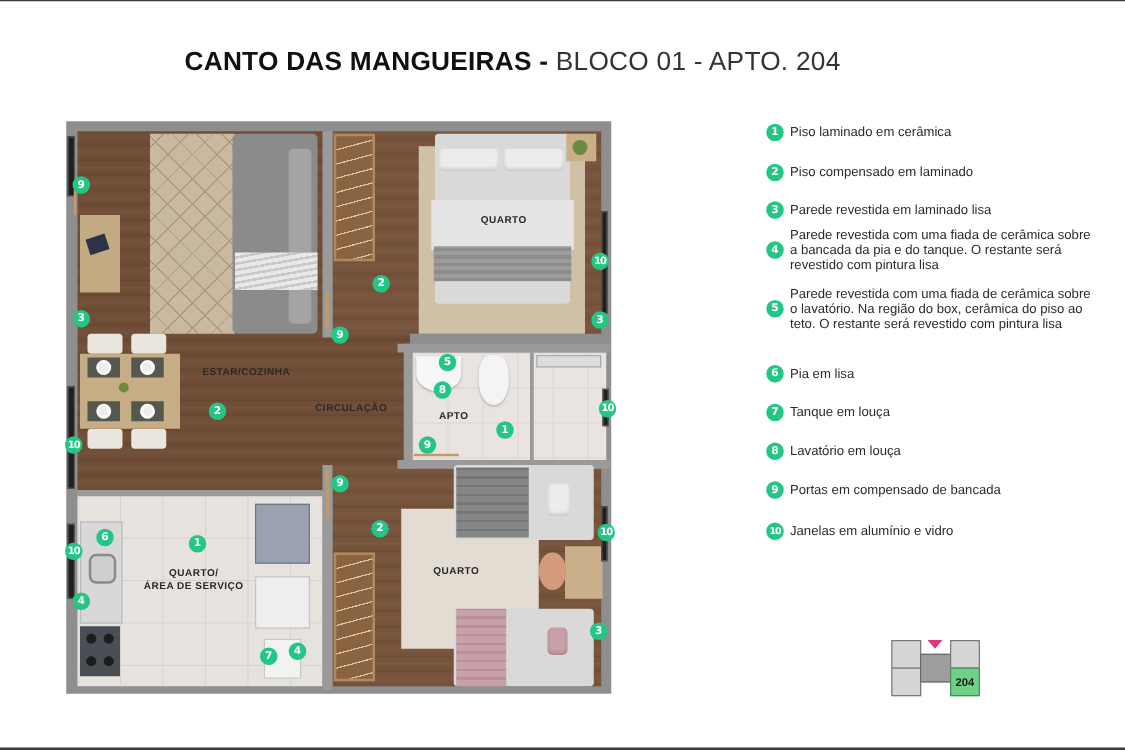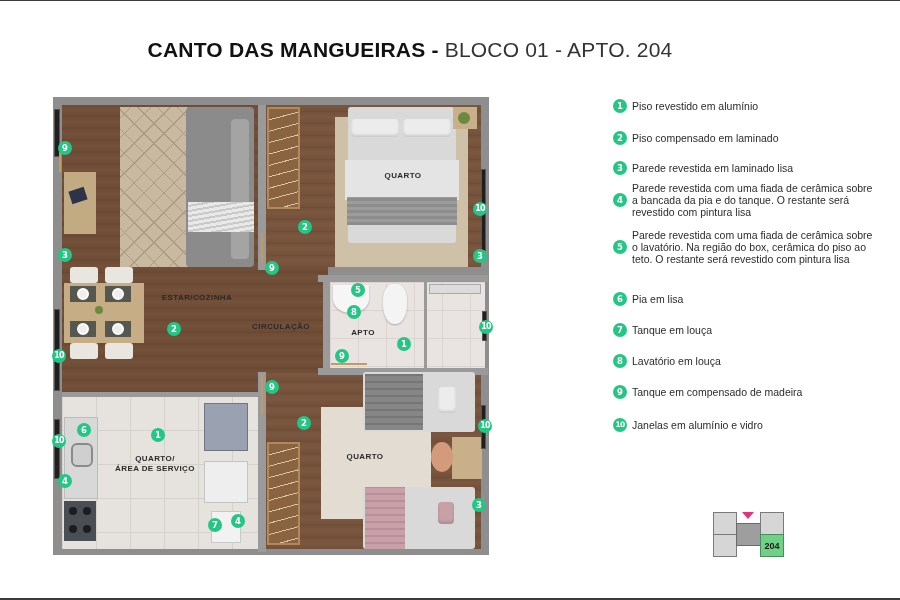--- a/index.html
+++ b/index.html
@@ -210,21 +210,21 @@
     <div class="badge wide" style="left: 52px; top: 434px;">10</div>
     <div class="badge" style="left: 151px; top: 428px;">1</div>
     <div class="badge" style="left: 58px; top: 474px;">4</div>
     <div class="badge" style="left: 208px; top: 518px;">7</div>
     <div class="badge" style="left: 231px; top: 514px;">4</div>
   </div>
 
 <div class="legend">
   <div class="legend-item" style="top:99px;">
     <span class="lbadge">1</span>
-    <span class="ltext">Piso revestido em alumínio</span>
+    <span class="ltext">Piso laminado em cerâmica</span>
   </div>
   <div class="legend-item" style="top:131px;">
     <span class="lbadge">2</span>
     <span class="ltext">Piso compensado em laminado</span>
   </div>
   <div class="legend-item" style="top:161px;">
     <span class="lbadge">3</span>
     <span class="ltext">Parede revestida em laminado lisa</span>
   </div>
   <div class="legend-item" style="top:182px;">
@@ -242,21 +242,21 @@
   <div class="legend-item" style="top:323px;">
     <span class="lbadge">7</span>
     <span class="ltext">Tanque em louça</span>
   </div>
   <div class="legend-item" style="top:354px;">
     <span class="lbadge">8</span>
     <span class="ltext">Lavatório em louça</span>
   </div>
   <div class="legend-item" style="top:385px;">
     <span class="lbadge">9</span>
-    <span class="ltext">Tanque em compensado de madeira</span>
+    <span class="ltext">Portas em compensado de bancada</span>
   </div>
   <div class="legend-item" style="top:418px;">
     <span class="lbadge wide">10</span>
     <span class="ltext">Janelas em alumínio e vidro</span>
   </div>
 </div>
 
 <div class="keyplan">
   <div class="kp-arrow"></div>
   <div class="kp-cell" style="left:0;top:2px;width:24px;height:23px;"></div>

